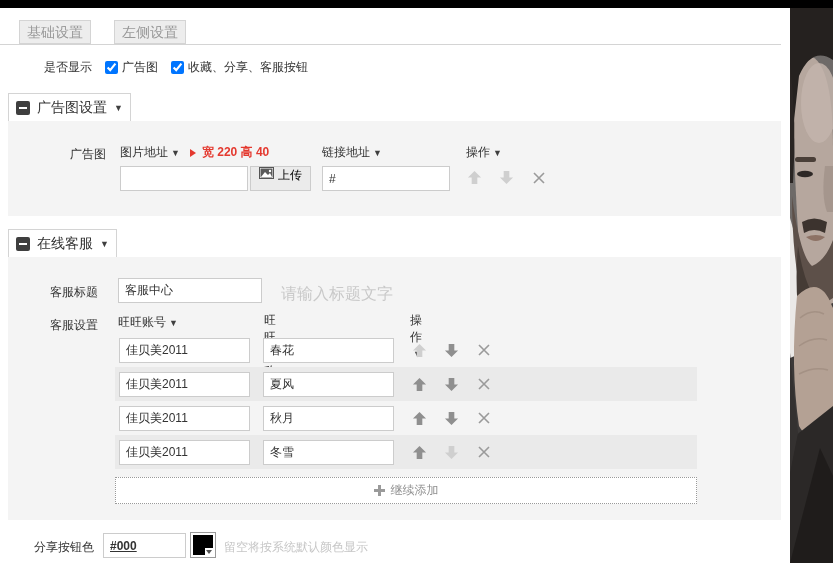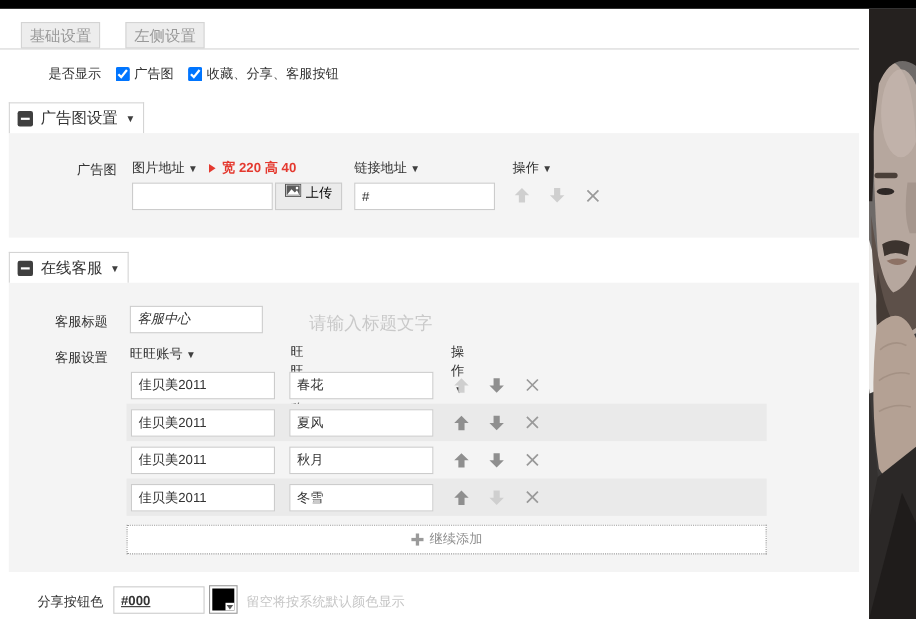--- a/index.html
+++ b/index.html
@@ -61,21 +61,21 @@
 
   .ops { display:flex; align-items:center; gap:15px; }
   .icon-btn { width:17px; height:17px; display:flex; align-items:center; justify-content:center;
               cursor:pointer; color:#8f8f8f; }
   .icon-btn.disabled { color:#cfcfcf; cursor:default; }
   .icon-btn svg { display:block; }
   .x-btn { color:#9a9a9a; }
 
   
   #svc-panel .title-label { left:42px; top:27px; }
-  #svc-panel .title-input { position:absolute; left:110px; top:21px; width:121px;font-style:italic; }
+  #svc-panel .title-input { position:absolute; left:110px; top:21px; width:144px; }
   #svc-panel .title-hint { position:absolute; left:273px; top:27px; font-size:16px; color:#c9c9c9; }
   #svc-panel .set-label { left:42px; top:60px; }
   .svc-cols { position:absolute; left:110px; top:55px; }
   .svc-cols .c2 { position:absolute; left:146px; top:0; }
   .svc-cols .c3 { position:absolute; left:292px; top:0; }
   .svc-rows { position:absolute; left:107px; top:76px; width:582px; }
   .svc-row { height:34px; display:flex; align-items:center; }
   .svc-row.alt { background:#eaeaea; }
   .svc-row input { width:131px; margin-left:4px; }
   .svc-row input.nick { margin-left:13px; }

